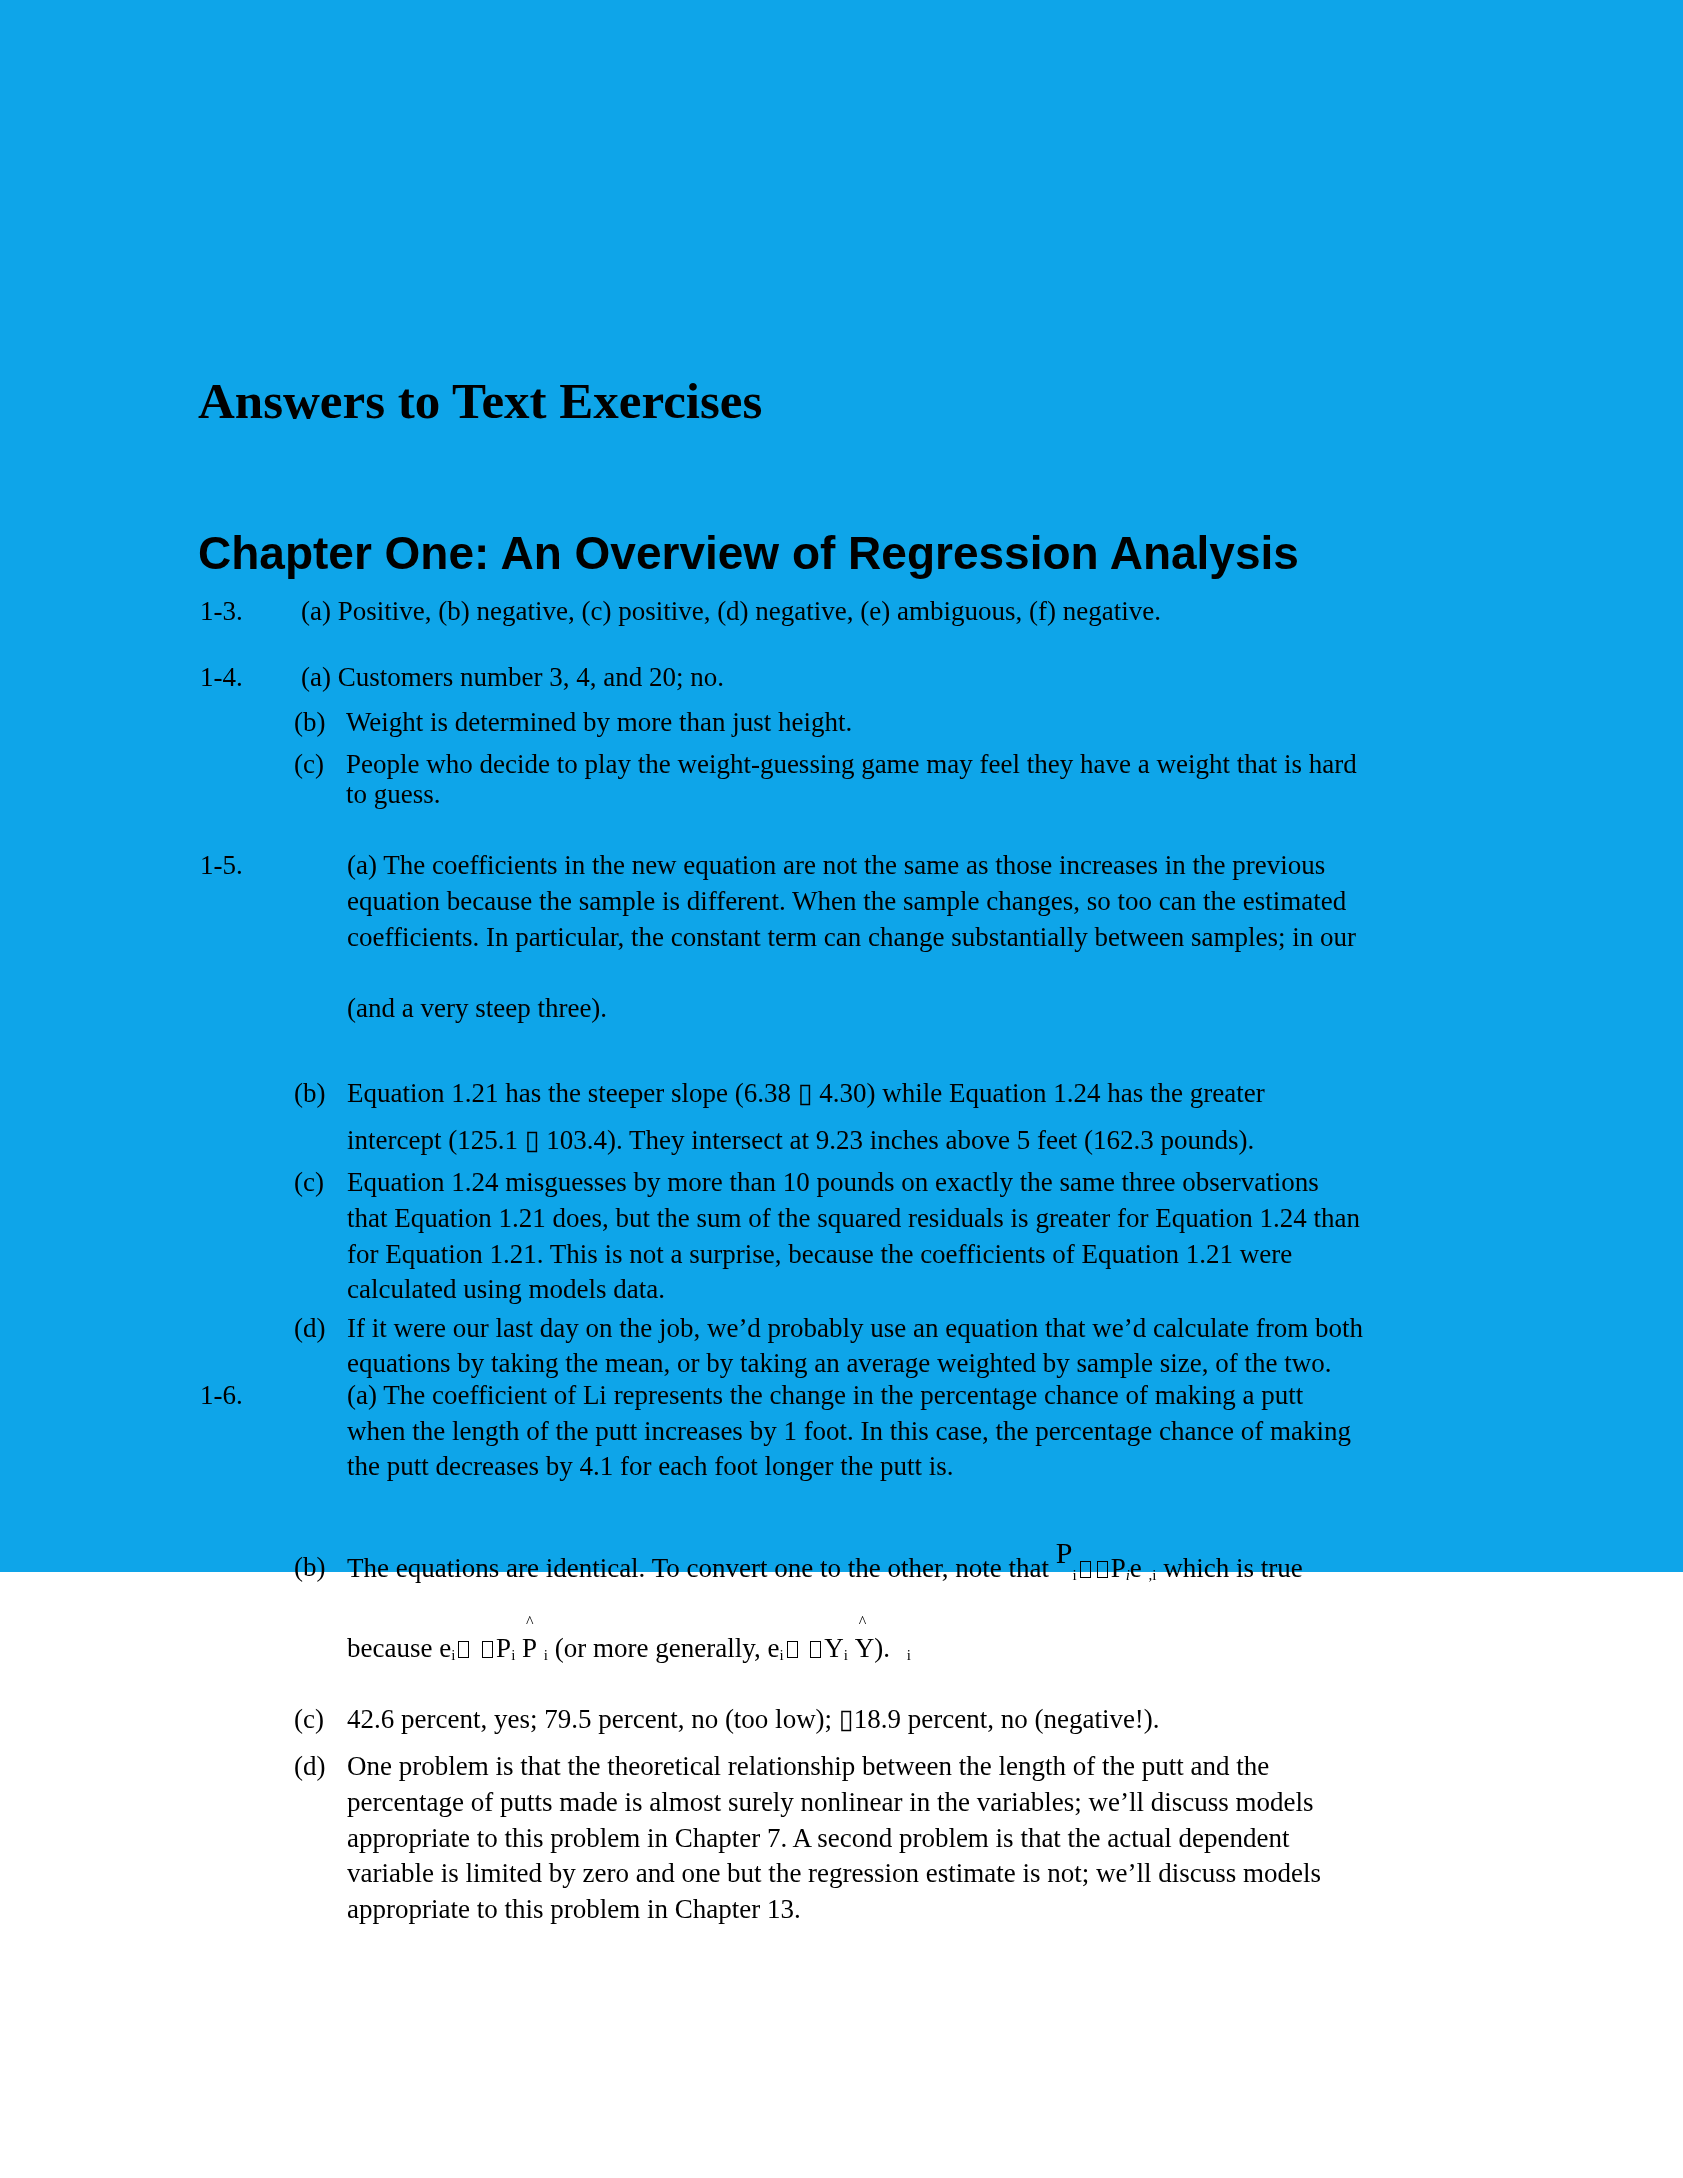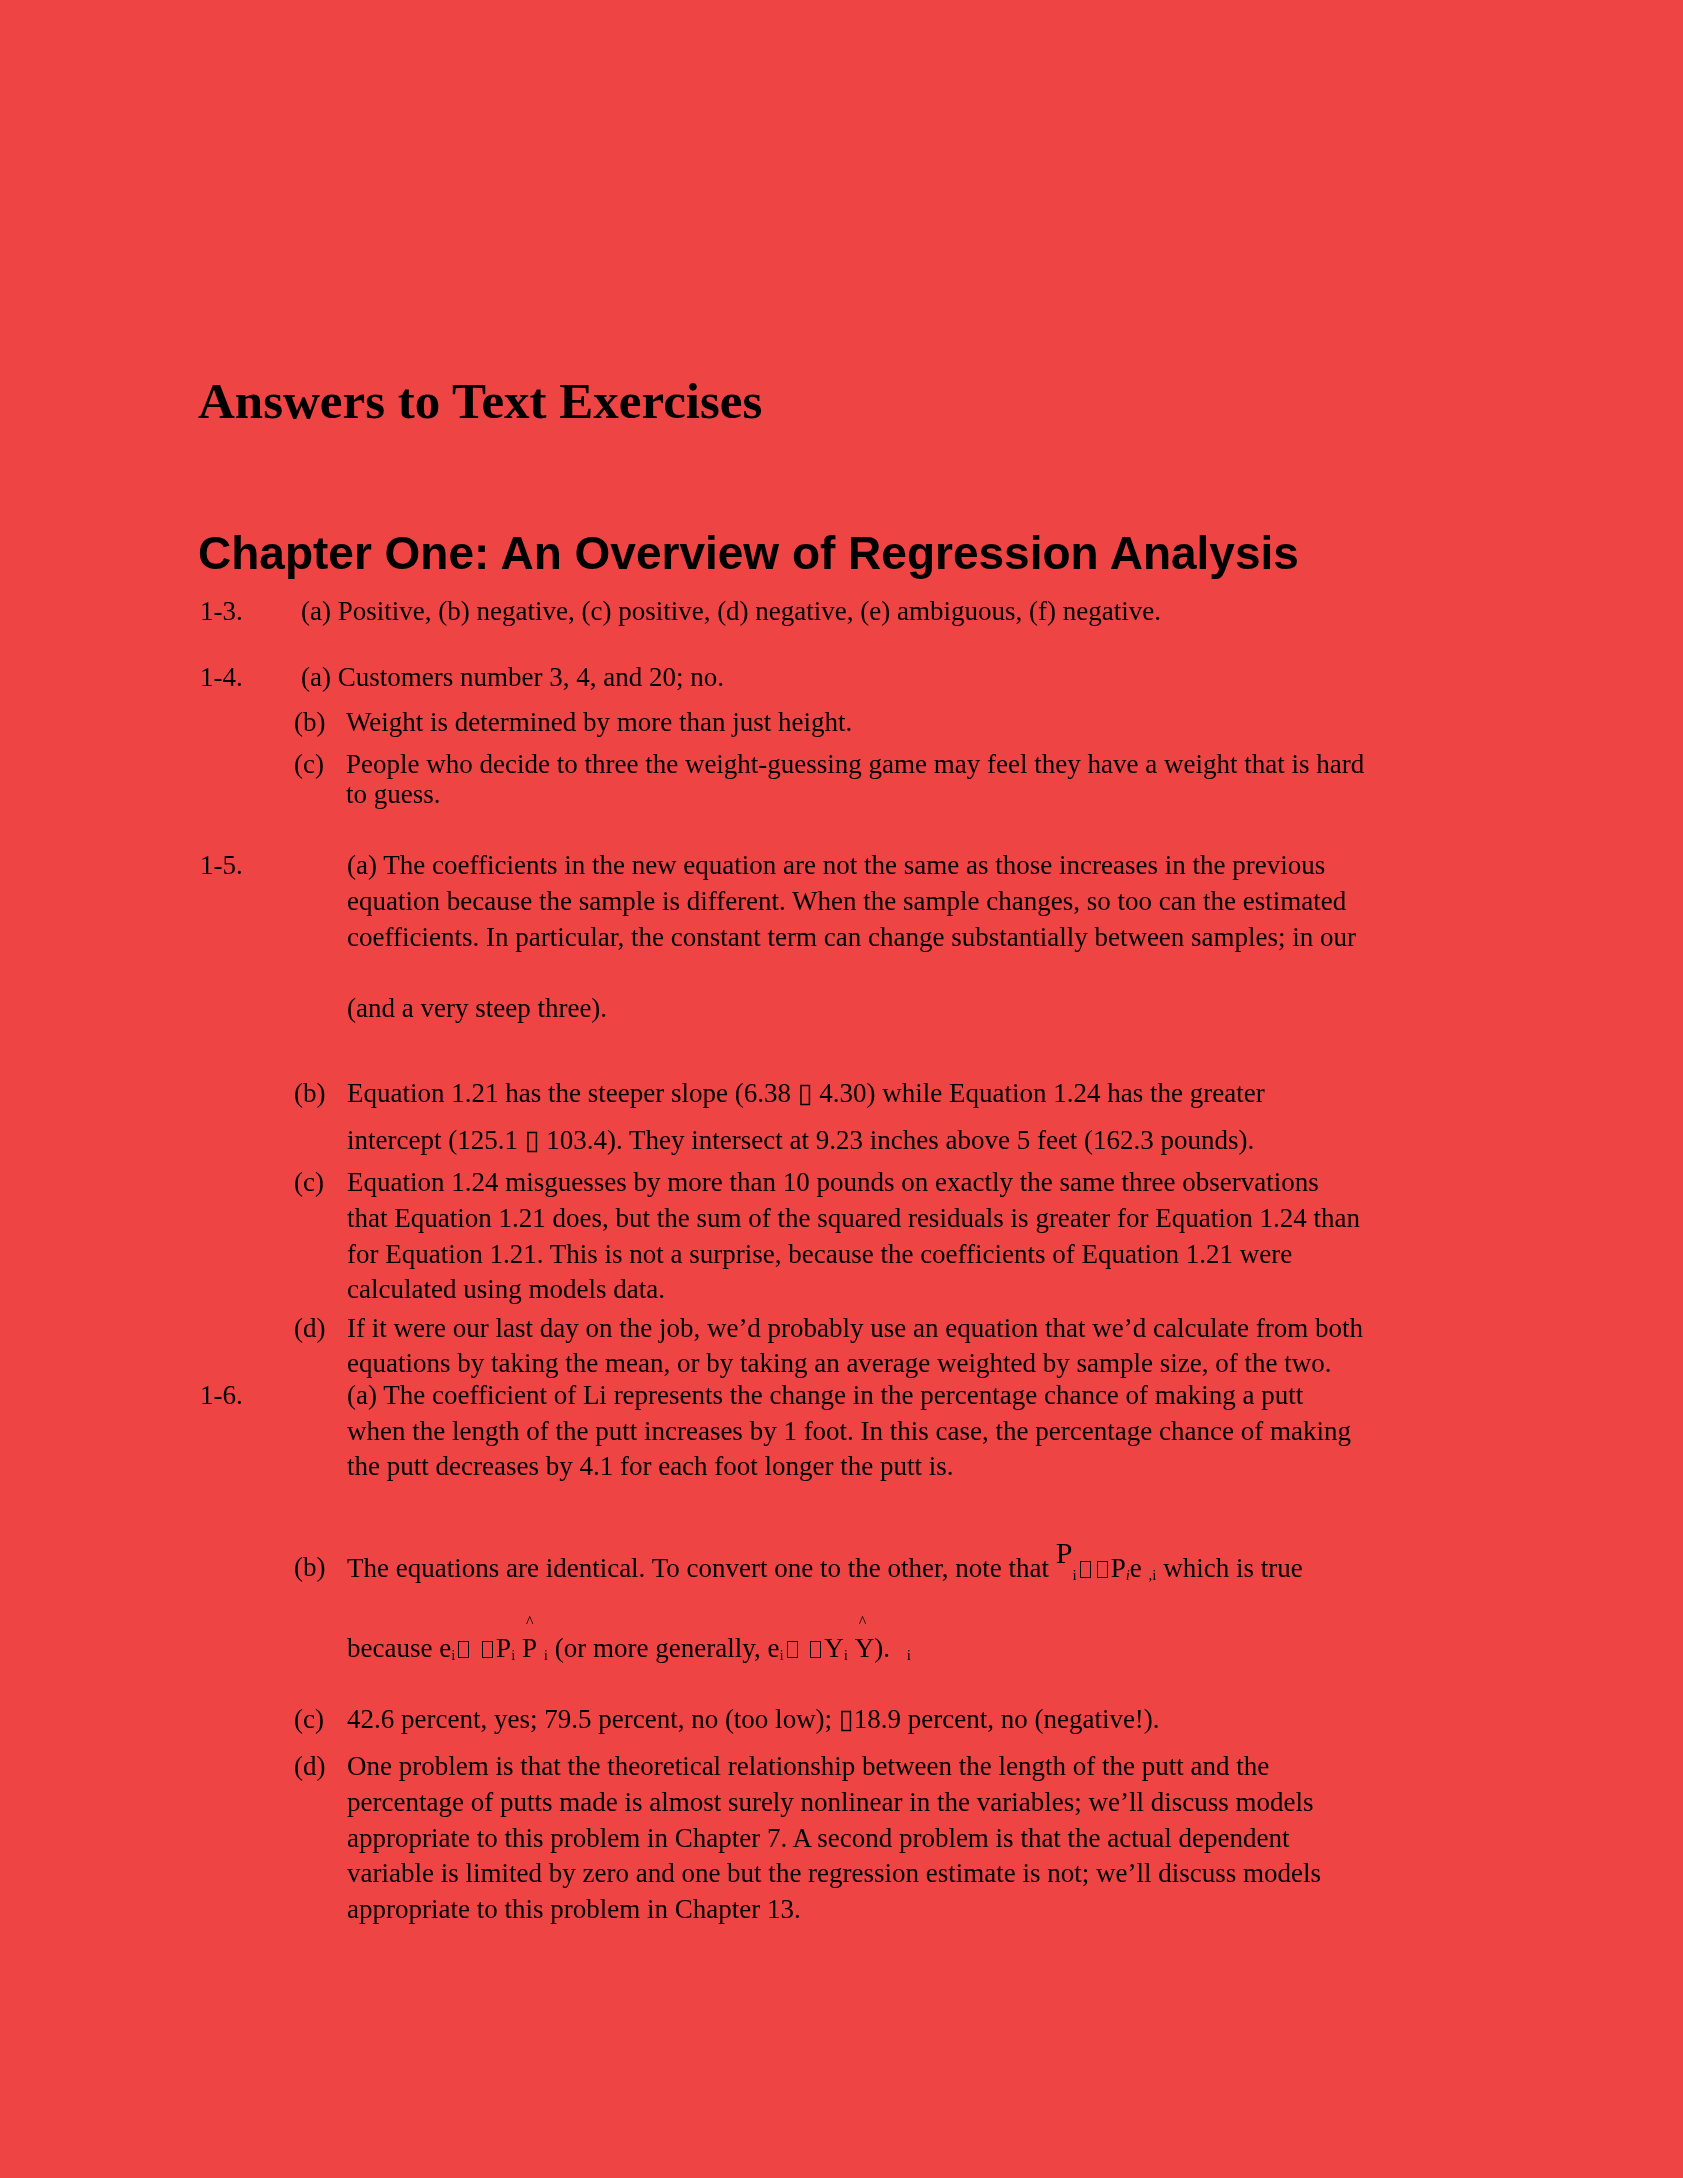--- a/index.html
+++ b/index.html
@@ -1,17 +1,17 @@
 <!DOCTYPE html>
 <html><head>
 <meta charset="utf-8">
 <style>
   html, body { margin: 0; padding: 0; background: #ffffff; }
   body { width: 1683px; height: 2178px; position: relative; overflow: hidden; color: #000; }
-  .page { position: absolute; left: 0; top: 0; width: 1683px; height: 2178px; background: #ef4444; }
+  .page { position: absolute; left: 0; top: 0; width: 1683px; height: 1572px; background: #0ea5e9; }
   .ln { position: absolute; white-space: nowrap; font-family: "Liberation Serif", serif; font-size: 27px; line-height: 32px; text-align: right; }
   .title { position: absolute; left: 198px; top: 372px; font-family: "Liberation Serif", serif; font-weight: bold; font-size: 51px; line-height: 59px; white-space: nowrap; }
   .chapter { position: absolute; left: 198px; top: 531px; font-family: "Liberation Sans", sans-serif; font-weight: bold; font-size: 46px; line-height: 44px; white-space: nowrap; }
   .num { left: 200px; }
   .box { display: inline-block; width: 11px; height: 17px; border: 1.6px solid #000; vertical-align: -1px; margin: 0 3px; box-sizing: border-box; }
   sub, .sub { font-size: 15px; vertical-align: -3px; }
   .hat { position: relative; display: inline-block; }
   .hat::before { content: "^"; position: absolute; top: -26px; left: 4px; font-size: 16px; }
   .bigP { font-size: 30px; position: relative; top: -14px; }
 </style>
@@ -24,21 +24,21 @@
   <div class="chapter">Chapter One:  An Overview of Regression Analysis</div>
 
   <div class="ln num" style="top:595px">1-3.</div>
   <div class="ln" style="left:301px; top:595px">(a) Positive, (b) negative, (c) positive, (d) negative, (e) ambiguous, (f) negative.</div>
 
   <div class="ln num" style="top:661px">1-4.</div>
   <div class="ln" style="left:301px; top:661px">(a) Customers number 3, 4, and 20; no.</div>
   <div class="ln" style="left:294px; top:706px">(b)</div>
   <div class="ln" style="left:346px; top:706px">Weight is determined by more than just height.</div>
   <div class="ln" style="left:294px; top:748px">(c)</div>
-  <div class="ln" style="left:346px; top:748px">People who decide to three the weight-guessing game may feel they have a weight that is hard</div>
+  <div class="ln" style="left:346px; top:748px">People who decide to play the weight-guessing game may feel they have a weight that is hard</div>
   <div class="ln" style="left:346px; top:778px">to guess.</div>
 
   <div class="ln num" style="top:849px">1-5.</div>
   <div class="ln" style="left:347px; top:849px">(a) The coefficients in the new equation are not the same as those increases in the previous</div>
   <div class="ln" style="left:347px; top:885px">equation because the sample is different. When the sample changes, so too can the estimated</div>
   <div class="ln" style="left:347px; top:921px">coefficients. In particular, the constant term can change substantially between samples; in our</div>
   <div class="ln" style="left:347px; top:992px">(and a very steep three).</div>
 
   <div class="ln" style="left:294px; top:1077px">(b)</div>
   <div class="ln" style="left:347px; top:1077px">Equation 1.21 has the steeper slope (6.38 ▯ 4.30) while Equation 1.24 has the greater</div>

